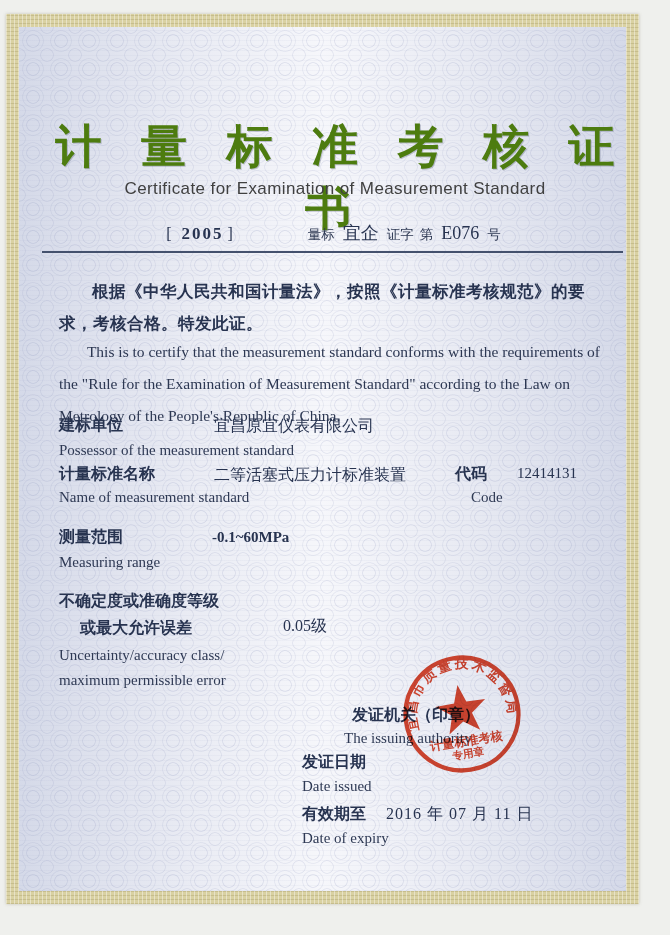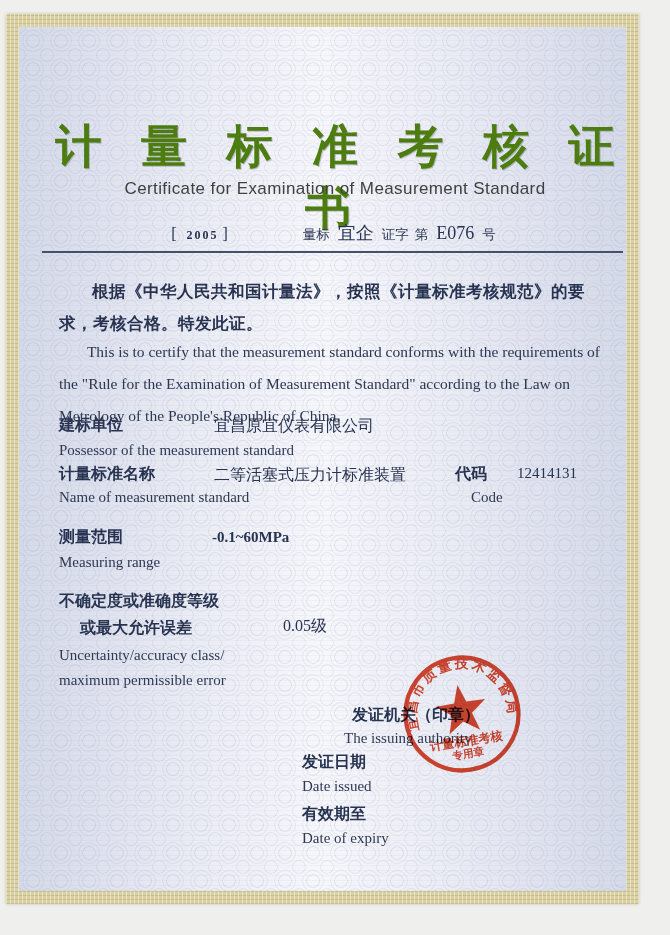--- a/index.html
+++ b/index.html
@@ -43,21 +43,21 @@
   .title-en{
     left:0;right:0;top:179px;text-align:center;
     font-family:"Liberation Sans","DejaVu Sans",sans-serif;
     font-size:17px;color:#404040;letter-spacing:.4px;font-weight:500;
   }
   .certno{
     left:0;right:0;top:221px;display:flex;justify-content:center;align-items:baseline;
     color:#273350;font-size:14px;
   }
   .certno .bracket{font-size:16px;letter-spacing:6px;}
-  .certno .year{font-weight:bold;font-size:12px;letter-spacing:2px;margin:0 4px;}
+  .certno .year{font-weight:bold;font-size:17px;letter-spacing:2px;margin:0 4px;}
   .certno .big{font-weight:normal;font-size:18px;margin:0 5px;}
   .certno .small{font-size:13.5px;margin:0 3px;color:#2c3752;text-align:center;}
   .rule{left:42px;top:251px;width:581px;height:2px;background:#44516d;}
   .para-cn{
     left:59px;top:276px;width:557px;
     font-size:16.5px;font-weight:600;line-height:1.92;text-indent:2em;
     color:#273350;letter-spacing:.5px;
   }
   .para-en{
     left:59px;top:336px;width:560px;
@@ -120,20 +120,21 @@
   <div class="abs en" style="left:59px;top:672px;">maximum permissible error</div>
   <div class="abs en" style="left:59px;top:647px;">Uncertainty/accuracy class/</div>
 
   <div class="abs label" style="left:352px;top:705px;">发证机关（印章）</div>
   <div class="abs en" style="left:344px;top:730px;">The issuing authority</div>
 
   <div class="abs label" style="left:302px;top:752px;">发证日期</div>
   <div class="abs en" style="left:302px;top:778px;">Date issued</div>
 
   <div class="abs label" style="left:302px;top:804px;">有效期至</div>
+  <div class="abs value" style="left:386px;top:804px;letter-spacing:1px;">2016 年 07 月 11 日</div>
   <div class="abs en" style="left:302px;top:830px;">Date of expiry</div>
 
   <div class="abs seal">
     <svg viewBox="0 0 120 120">
       <circle cx="60" cy="60" r="55.5" fill="none" stroke="#d8381f" stroke-width="4.2"></circle>
       <path id="sealArc" d="M 17,73 A 45,45 0 1 1 103,73" fill="none"></path>
       <text font-size="13.5" fill="#d8381f" letter-spacing="2.5" font-family="'Liberation Serif','DejaVu Serif',serif" font-weight="bold">
         <textPath href="#sealArc" startOffset="50%" text-anchor="middle">宜昌市质量技术监督局</textPath>
       </text>
       <polygon points="60,31 66.1,48.6 84.7,49 69.9,60.2 75.3,78 60,67.4 44.7,78 50.1,60.2 35.3,49 53.9,48.6" fill="#d8381f"></polygon>

